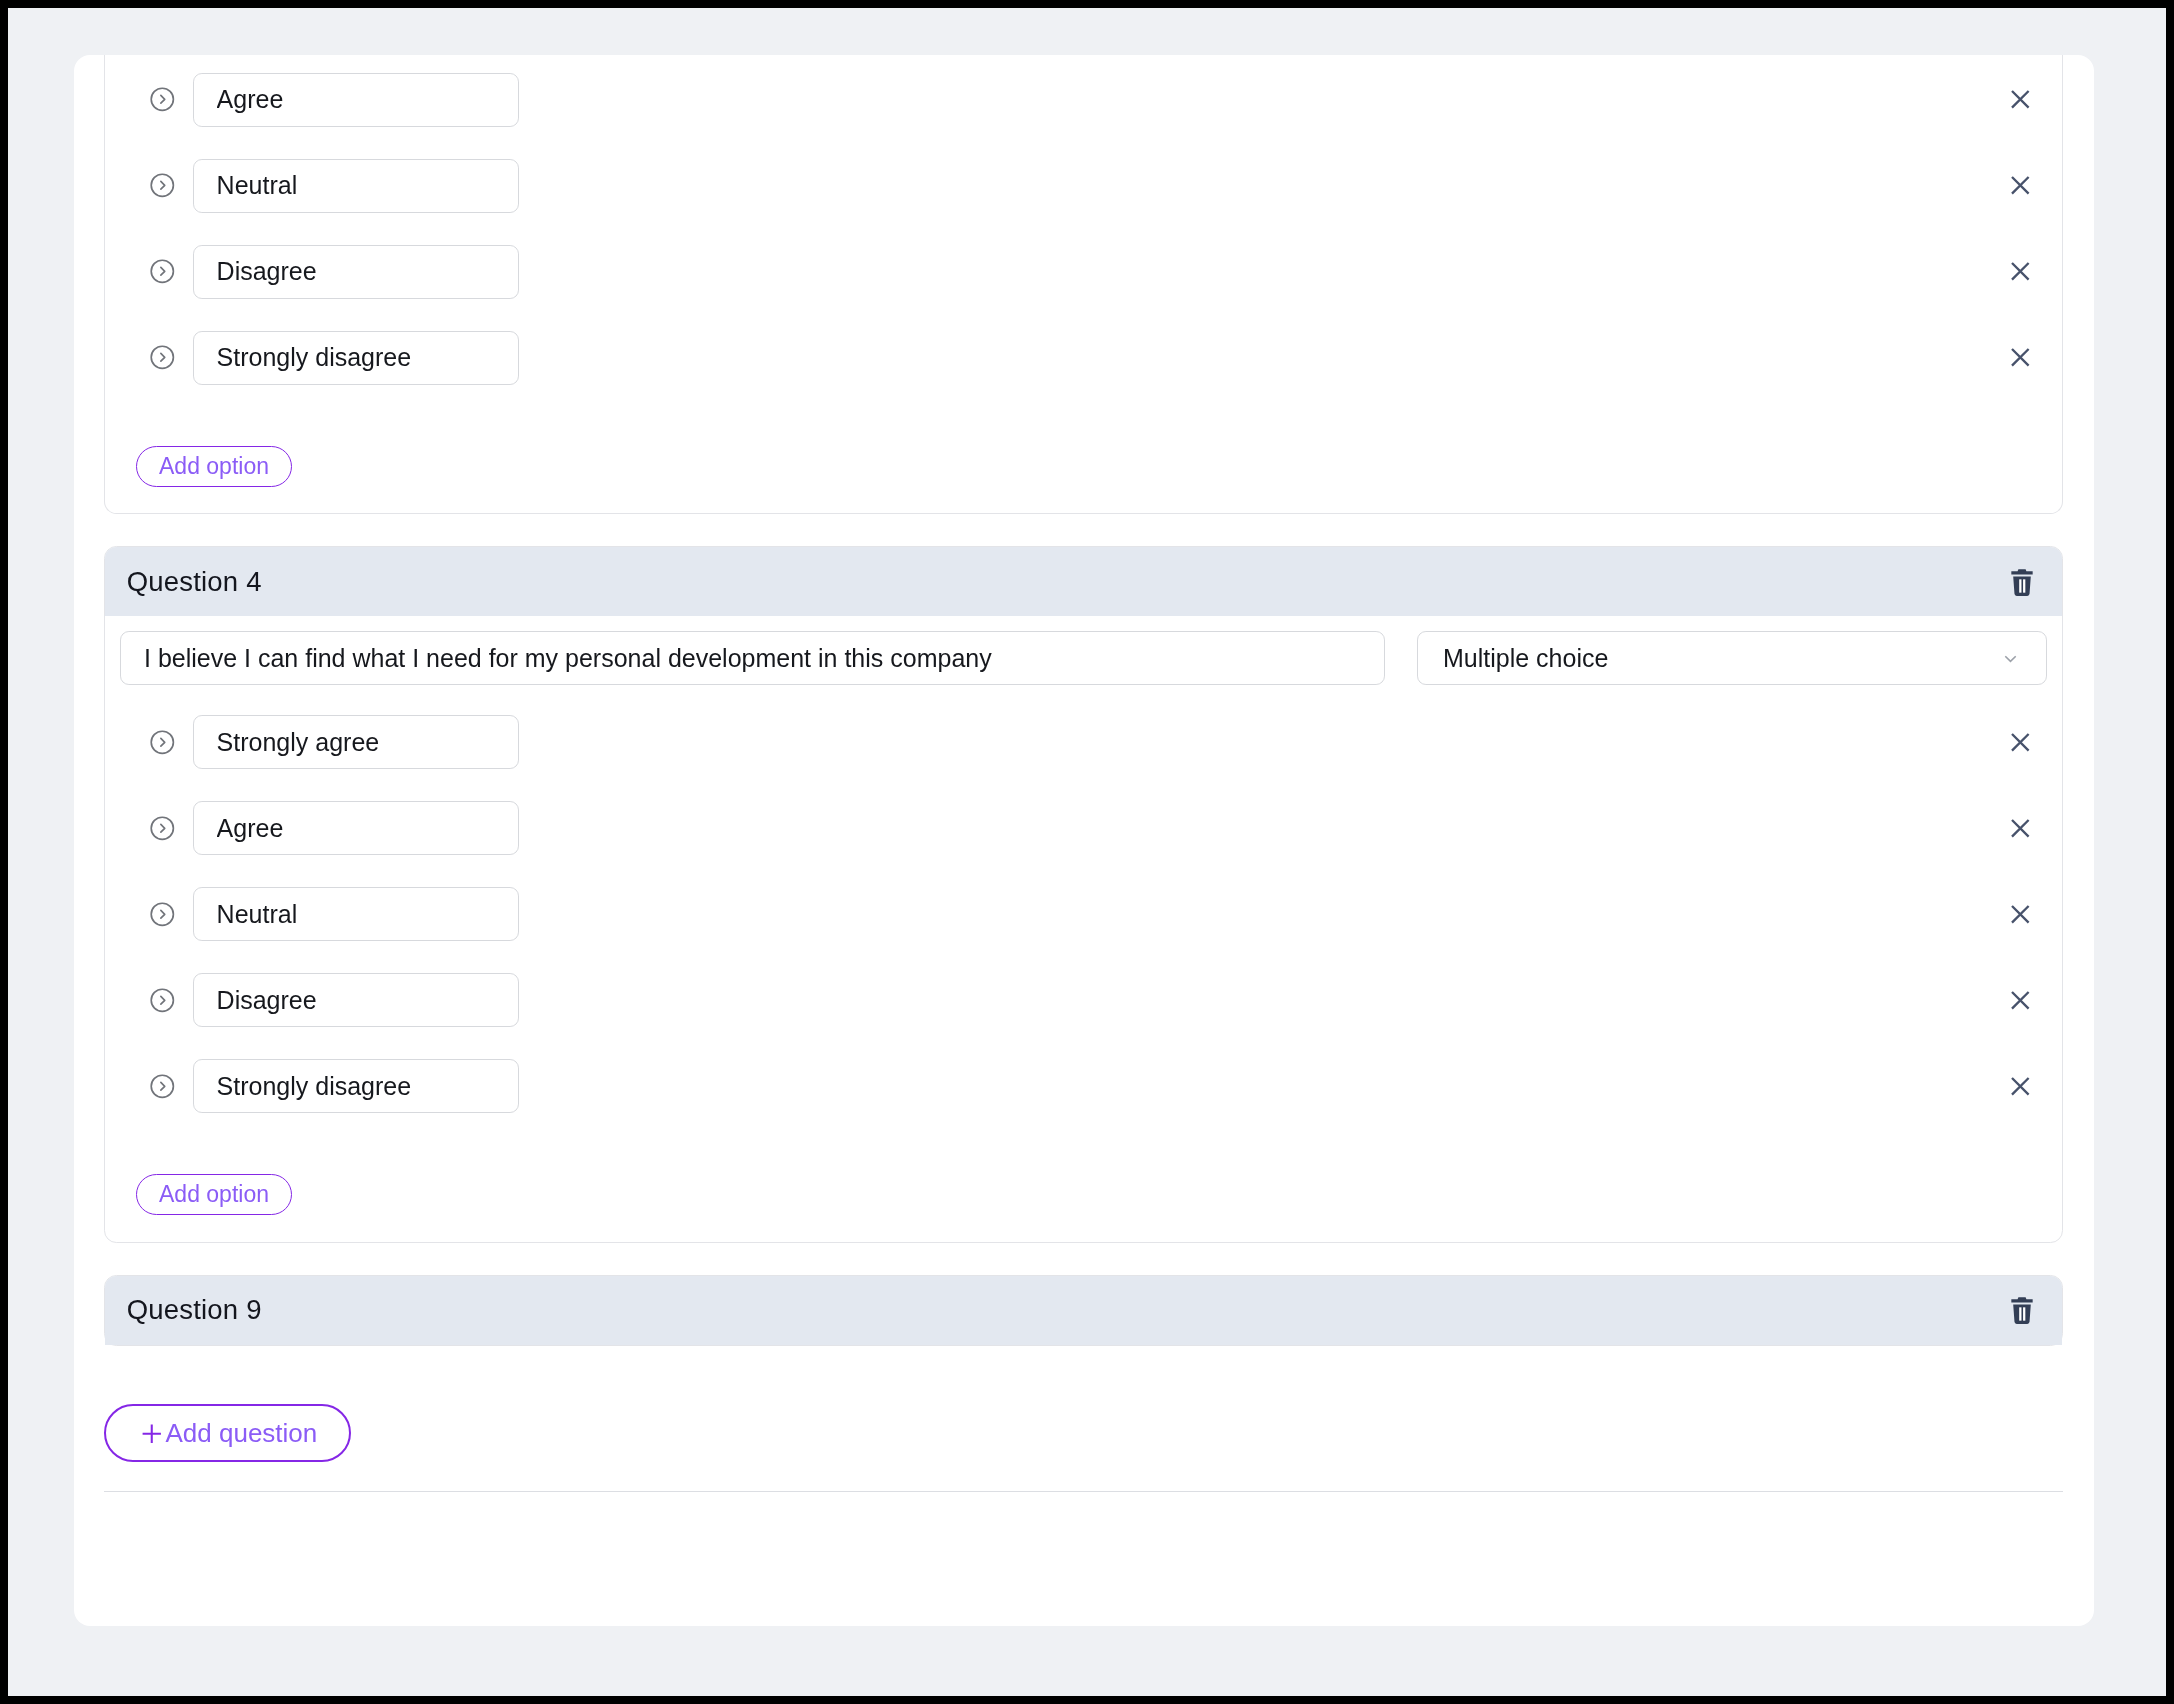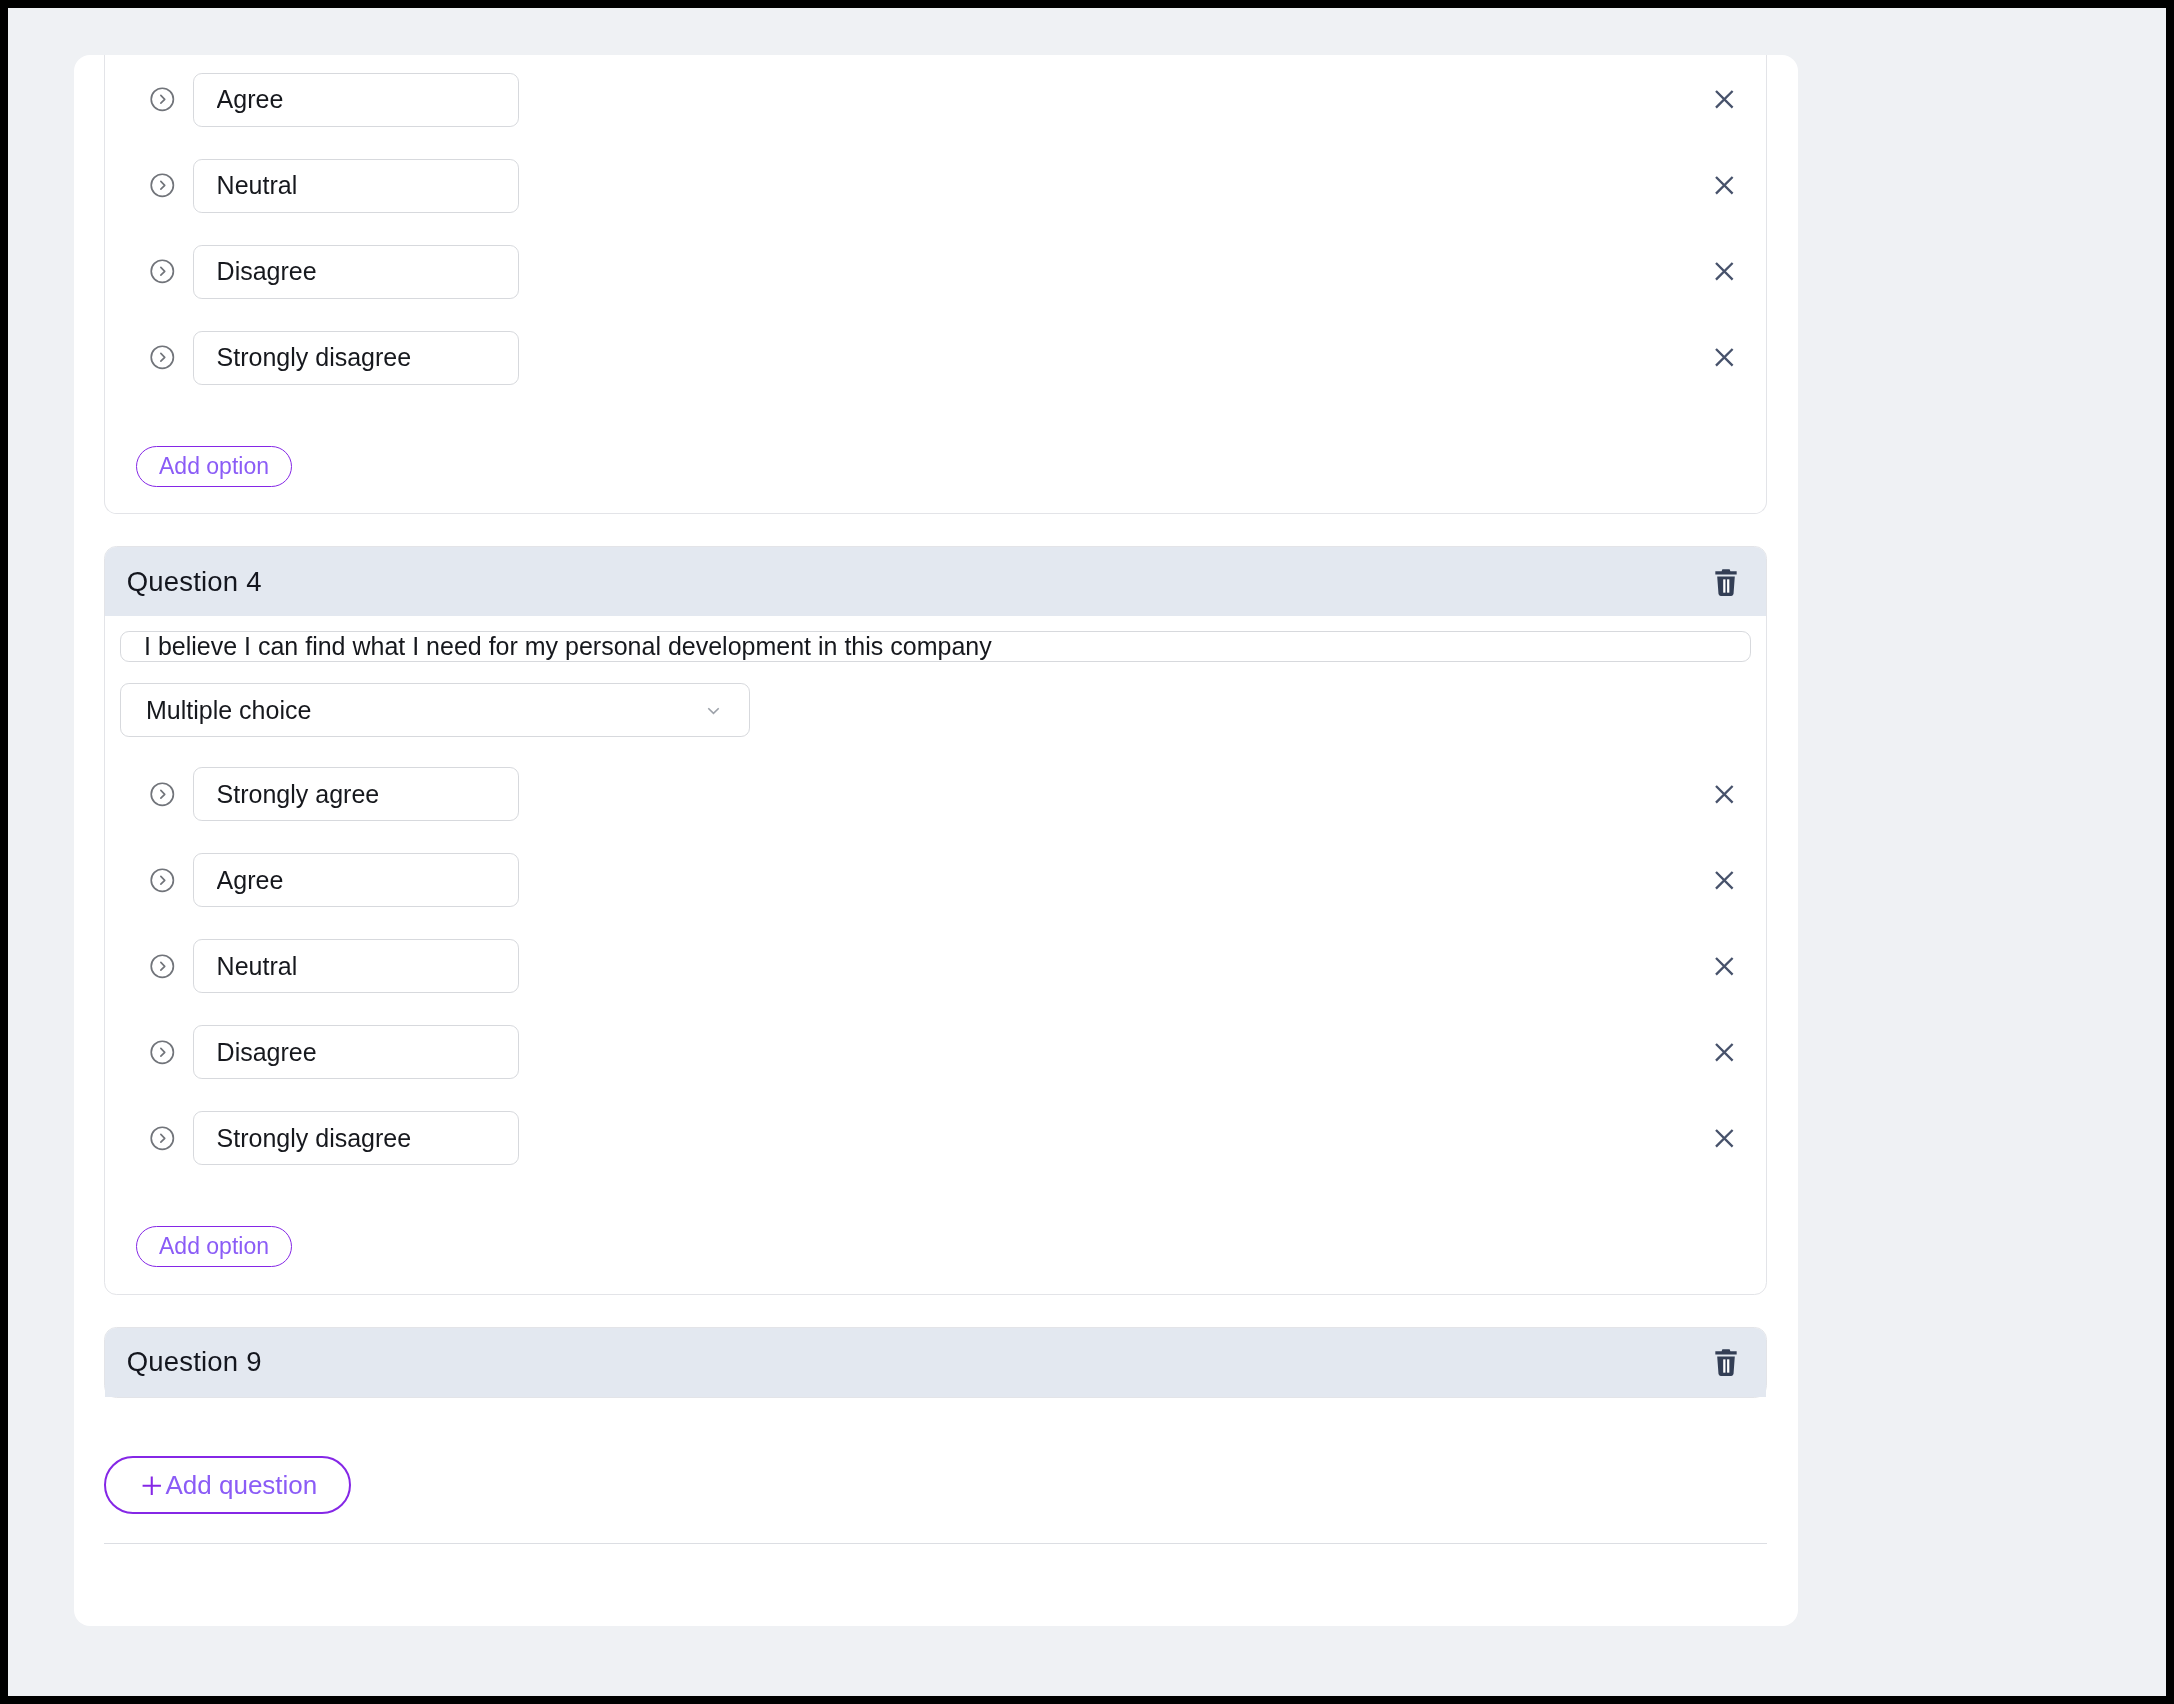--- a/index.html
+++ b/index.html
@@ -7,21 +7,21 @@
   body {
     width: 2174px; height: 1704px;
     border: 8px solid #000;
     background: #eff1f4;
     position: relative;
     font-family: "Liberation Sans", sans-serif;
     color: #16181d;
   }
   .panel {
     position: absolute; left: 66px; top: 47px;
-    width: 1724px; height: 1571px;
+    width: 2020px; height: 1571px;
     background: #fff;
     border-radius: 16px;
     overflow: hidden;
     padding: 0 31px 0 30px;
   }
   .card {
     border: 0.9px solid #e3e4e8;
     border-radius: 12.4px;
     background: #fff;
     margin-bottom: 32px;
@@ -42,21 +42,21 @@
     margin: 4px;
     font-size: 27.5px; font-weight: 500; color: #14161e;
     letter-spacing: 0.2px;
   }
   .icon-btn {
     background: none; border: none; padding: 0; margin: 0;
     display: flex; align-items: center; justify-content: center;
     cursor: pointer;
   }
   .card-body { padding: 0 15px; }
-  .q-row { margin-top: 15px; display: flex; gap: 21px; flex-direction: column; }
+  .q-row { margin-top: 15px; display: flex; gap: 32px; }
   .text-input {
     height: 54px;
     border: 1.3px solid #d7d9dd;
     border-radius: 8.9px;
     background: #fff;
     font-family: "Liberation Sans", sans-serif;
     font-size: 25px;
     color: #16181d;
     padding: 0 23px;
     outline: none;

